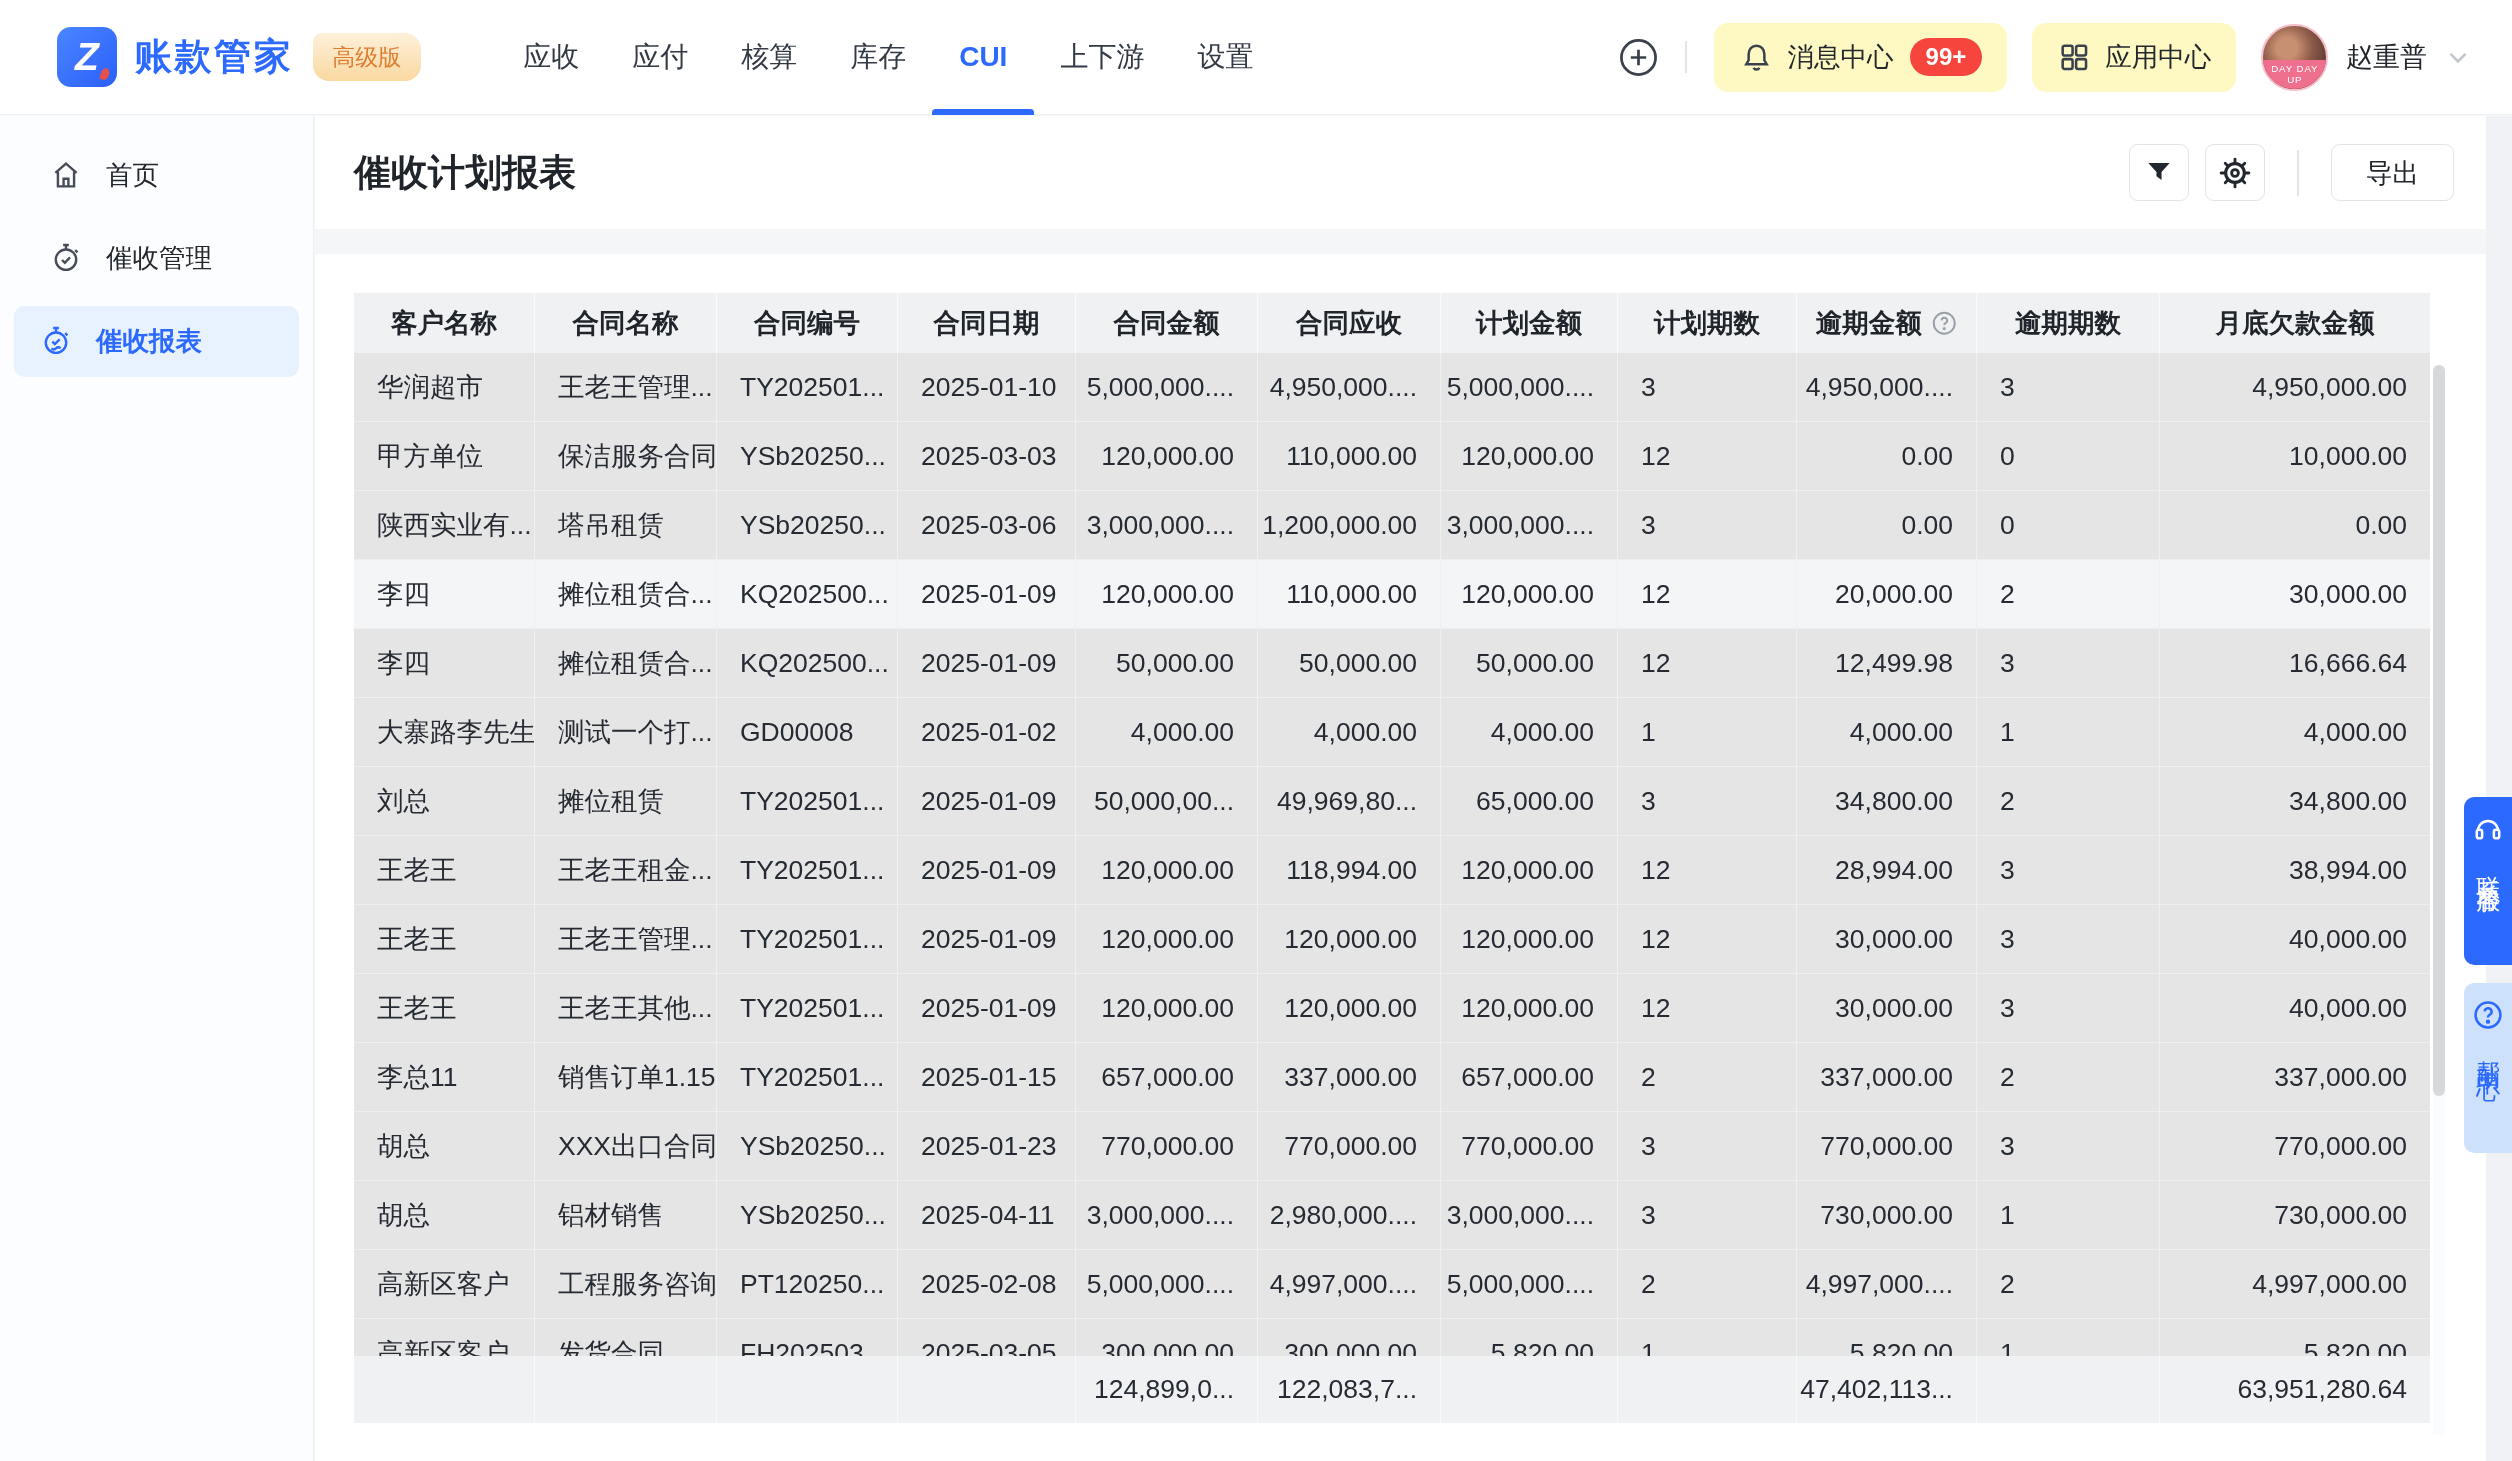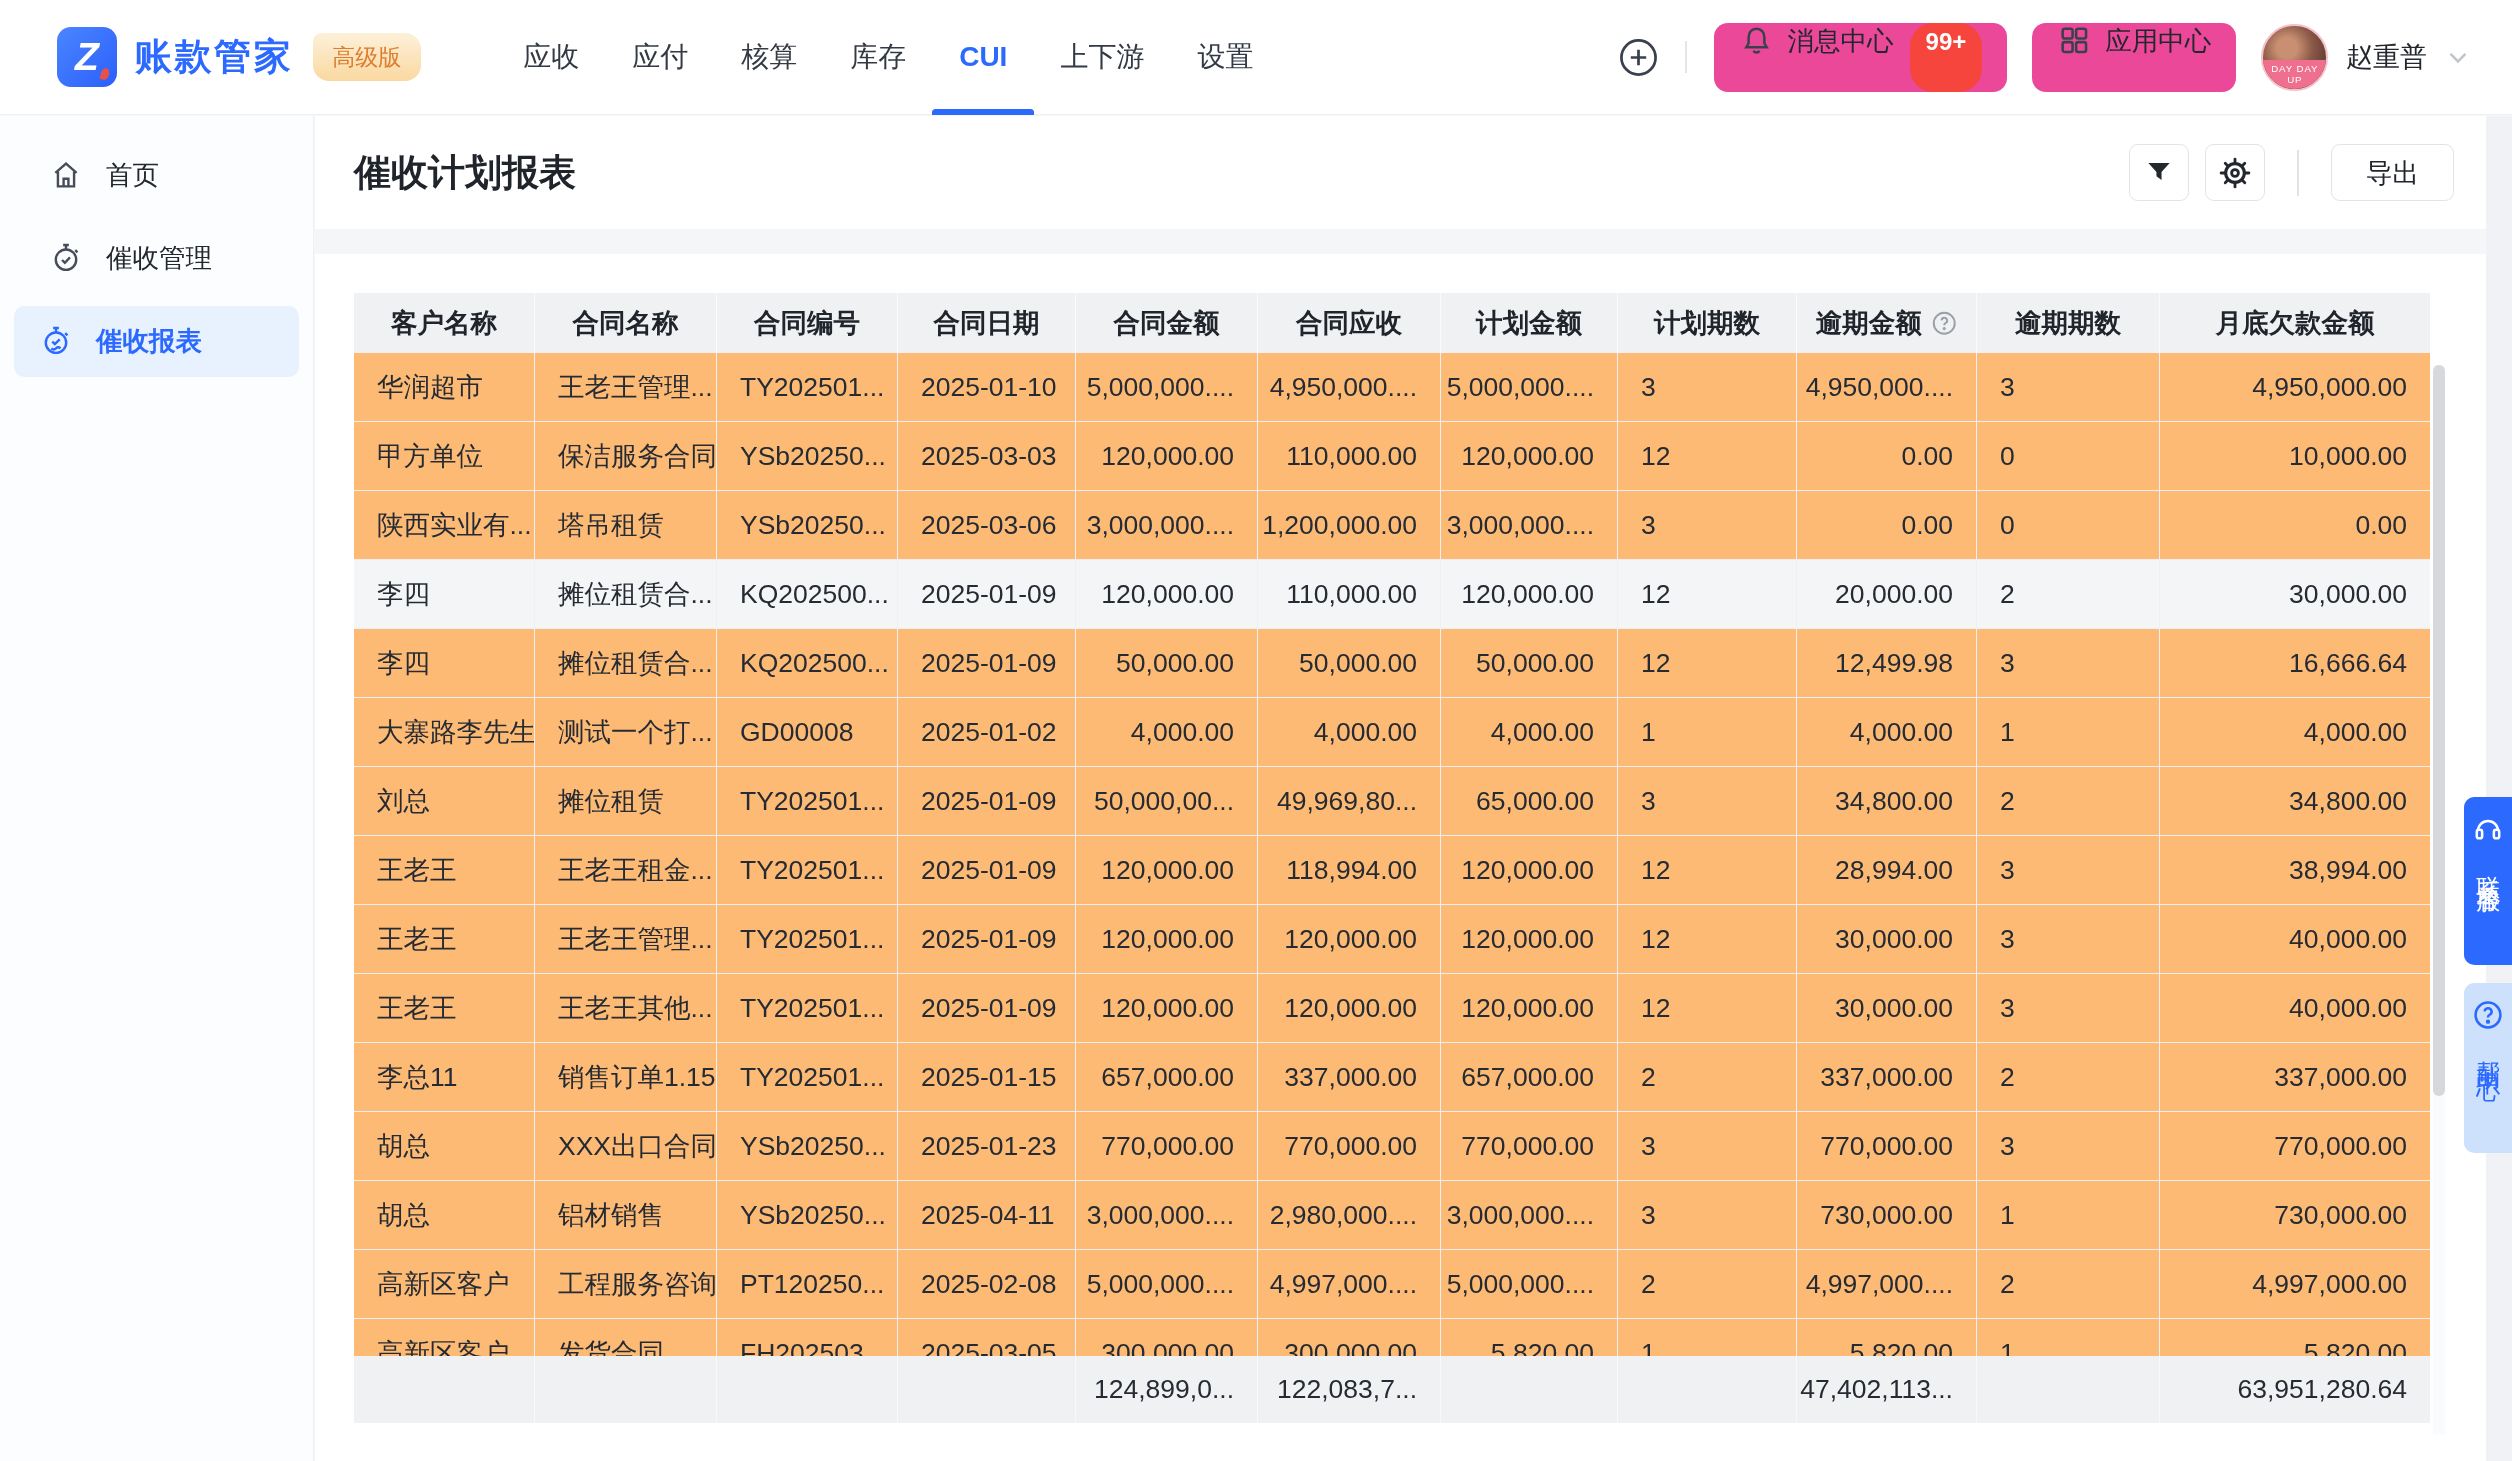--- a/index.html
+++ b/index.html
@@ -23,21 +23,21 @@
     color:#dd7d2f; font-size:23px; padding:8.8px 19.4px; border-radius:8.8px 16px 16px 16px; }
   .main-nav { display:flex; margin-left:76px; height:100%; align-items:stretch; }
   .nav-item { font-size:28px; color:#333a45; padding:0 26.5px; display:flex; align-items:center;
     position:relative; cursor:pointer; }
   .nav-item.active { color:var(--blue); font-weight:700; }
   .nav-item.active::after { content:''; position:absolute; left:50%; transform:translateX(-50%);
     bottom:-0.9px; width:102px; height:6.2px; background:var(--blue); border-radius:3.5px 3.5px 0 0; }
   .topnav-right { margin-left:auto; display:flex; align-items:center; margin-right:39px; }
   .plus-wrap { margin-right:26.5px; display:flex; }
   .tn-divider { width:1.8px; height:32px; background:#e2e5ea; margin-right:26.5px; }
-  .chip { display:flex; background:#ec4899; border-radius:14px; height:69px;
+  .chip { display:flex; align-items:center; background:#fef9c3; border-radius:14px; height:69px;
     padding:0 25px; margin-right:25px; cursor:pointer; }
   .chip svg { margin-right:14px; }
   .chip-label { font-size:26.5px; color:#23272e; }
   .badge-99 { margin-left:16px; background:#f5453d; color:#fff; font-size:24px; font-weight:700;
     border-radius:23px; padding:7px 16px; line-height:1; }
   .user { display:flex; align-items:center; cursor:pointer; }
   .avatar { width:67px; height:67px; border-radius:50%; position:relative; overflow:hidden;
     border:2.7px solid #f6bfca;
     background:radial-gradient(circle at 38% 35%,#c98f72 0 18%,#8c5a48 45%,#5f3b33 75%,#432a26 100%); }
   .avatar-banner { position:absolute; bottom:0; left:0; right:0; background:#ef6f8e; color:#fff;
@@ -65,21 +65,21 @@
   .card { position:absolute; top:138px; left:0; width:2197px; height:1208px; background:#fff; }
 
   
   .table-wrap { position:relative; margin:39px 0 0 39px; width:2076px; }
   .thead { display:grid; grid-template-columns:var(--cols); height:60px; background:#f0f1f3; }
   .th { display:flex; align-items:center; justify-content:center; font-size:26.5px; font-weight:700;
     color:var(--dark); border-right:1.8px solid #fafbfc; gap:8.8px; }
   .th:last-child { border-right:none;text-align:center; }
   .tbody { height:1003px; overflow:hidden; }
   .trow { display:grid; grid-template-columns:var(--cols); height:69px; border-bottom:0.9px solid #edeff1;
-    background:#fdba74; }
+    background:#e5e5e5; }
   .trow.hl { background:#f4f5f7; }
   .cell { font-size:26.5px; color:#262b33; line-height:68px; border-right:0.9px solid #eef0f2;
     overflow:hidden; white-space:nowrap; }
   .cell:last-child { border-right:none; }
   .cell.al { text-align:left; padding-left:23px; }
   .cell.ar { text-align:right; padding-right:23px; }
   .tfoot { display:grid; grid-template-columns:var(--cols); height:67px; background:#f0f1f3; }
   .fcell { font-size:26.5px; color:#262b33; line-height:67px; border-right:1.8px solid rgba(255,255,255,.6);
     white-space:nowrap; overflow:hidden; }
   .fcell:last-child { border-right:none; }

